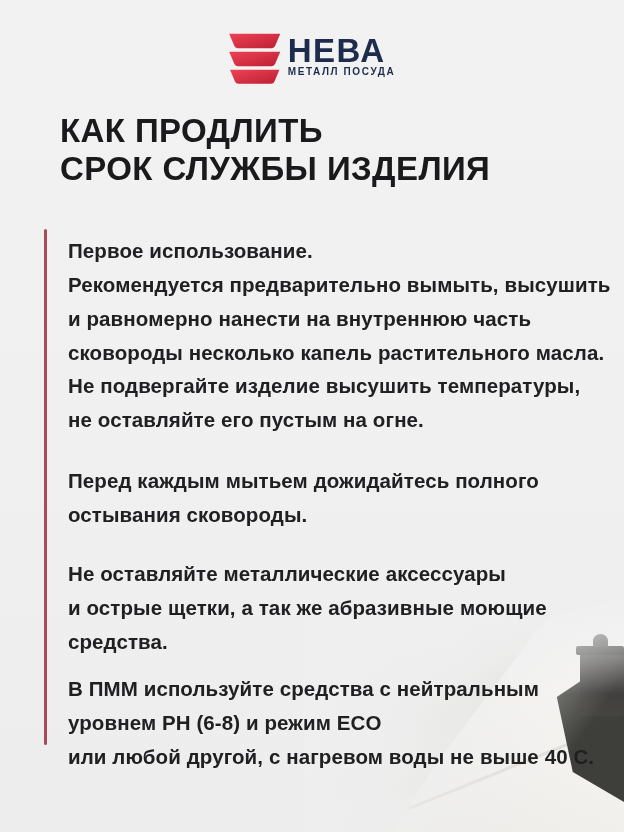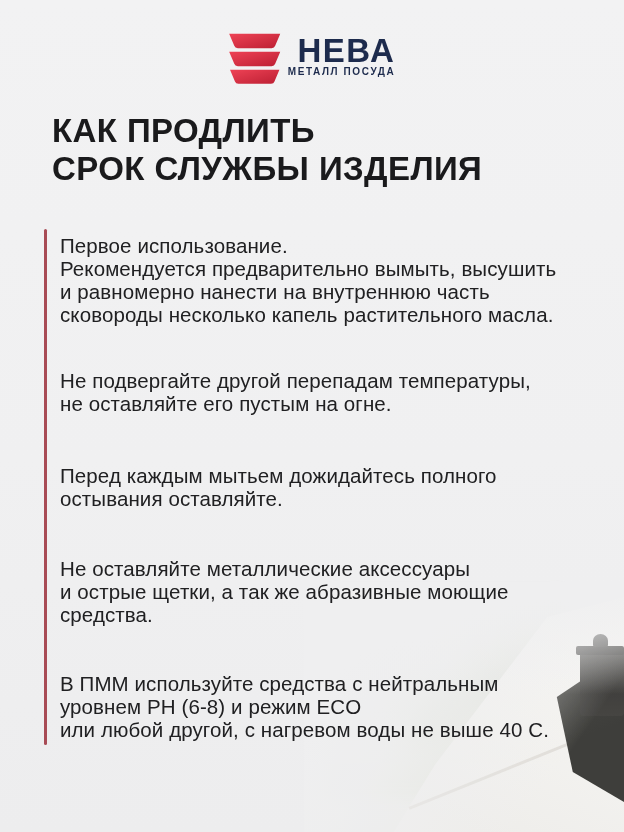--- a/index.html
+++ b/index.html
@@ -15,47 +15,47 @@
     background:linear-gradient(180deg,#f2f2f3 0%,#f0f0f1 55%,#ededee 100%);
   }
 
   
   .logo{
     position:absolute;top:33px;left:50%;
     transform:translateX(-50%);
     display:flex;align-items:flex-start;gap:7px;
   }
   .logo-mark{width:52px;height:52px;flex:0 0 auto;}
-  .logo-text{display:flex;flex-direction:column;align-items:flex-end;}
+  .logo-text{display:flex;flex-direction:column;align-items:flex-start;}
   .brand-name{
     font-size:33px;font-weight:700;letter-spacing:1.5px;
     color:#1d2b4d;line-height:30px;margin-top:3px;
   }
   .brand-subtitle{
     font-size:10px;font-weight:700;letter-spacing:1.6px;
     color:#1d2b4d;margin-top:0;white-space:nowrap;
   }
 
   
   .page-title{
-    position:absolute;left:52px;top:112px;margin:0;
+    position:absolute;left:60px;top:112px;margin:0;
     font-size:33px;font-weight:700;line-height:38px;
     letter-spacing:0.4px;color:#1a1a1c;
     white-space:pre-line;
   }
 
   
   .accent-line{
     position:absolute;left:44px;top:229px;
     width:3px;height:516px;background:#a84b55;border-radius:2px;
   }
   .tip{
-    position:absolute;left:60px;margin:0;width:556px;
-    font-size:20.5px;line-height:23px;color:#202022;
-    white-space:pre-line;letter-spacing:0.1px;
+    position:absolute;left:68px;margin:0;width:556px;
+    font-size:20.5px;line-height:34px;color:#202022;
+    white-space:pre-line;letter-spacing:0.1px;font-weight:bold;
   }
   .tip-0{top:234px;}
   .tip-1{top:369px;}
   .tip-2{top:464px;}
   .tip-3{top:557px;}
   .tip-4{top:672px;}
 
   
   .photo{
     position:absolute;right:0;bottom:0;
@@ -149,24 +149,24 @@
 
   <h1 class="page-title">КАК ПРОДЛИТЬ
 СРОК СЛУЖБЫ ИЗДЕЛИЯ</h1>
 
   <section>
     <div class="accent-line"></div>
     <p class="tip tip-0">Первое использование.
 Рекомендуется предварительно вымыть, высушить
 и равномерно нанести на внутреннюю часть
 сковороды несколько капель растительного масла.</p>
-    <p class="tip tip-1">Не подвергайте другой перепадам температуры,
+    <p class="tip tip-1">Не подвергайте изделие высушить температуры,
 не оставляйте его пустым на огне.</p>
     <p class="tip tip-2">Перед каждым мытьем дожидайтесь полного
-остывания оставляйте.</p>
+остывания сковороды.</p>
     <p class="tip tip-3">Не оставляйте металлические аксессуары
 и острые щетки, а так же абразивные моющие
 средства.</p>
     <p class="tip tip-4">В ПММ используйте средства с нейтральным
 уровнем PH (6-8) и режим ECO
 или любой другой, с нагревом воды не выше 40 C.</p>
   </section>
 
 </div>
 

